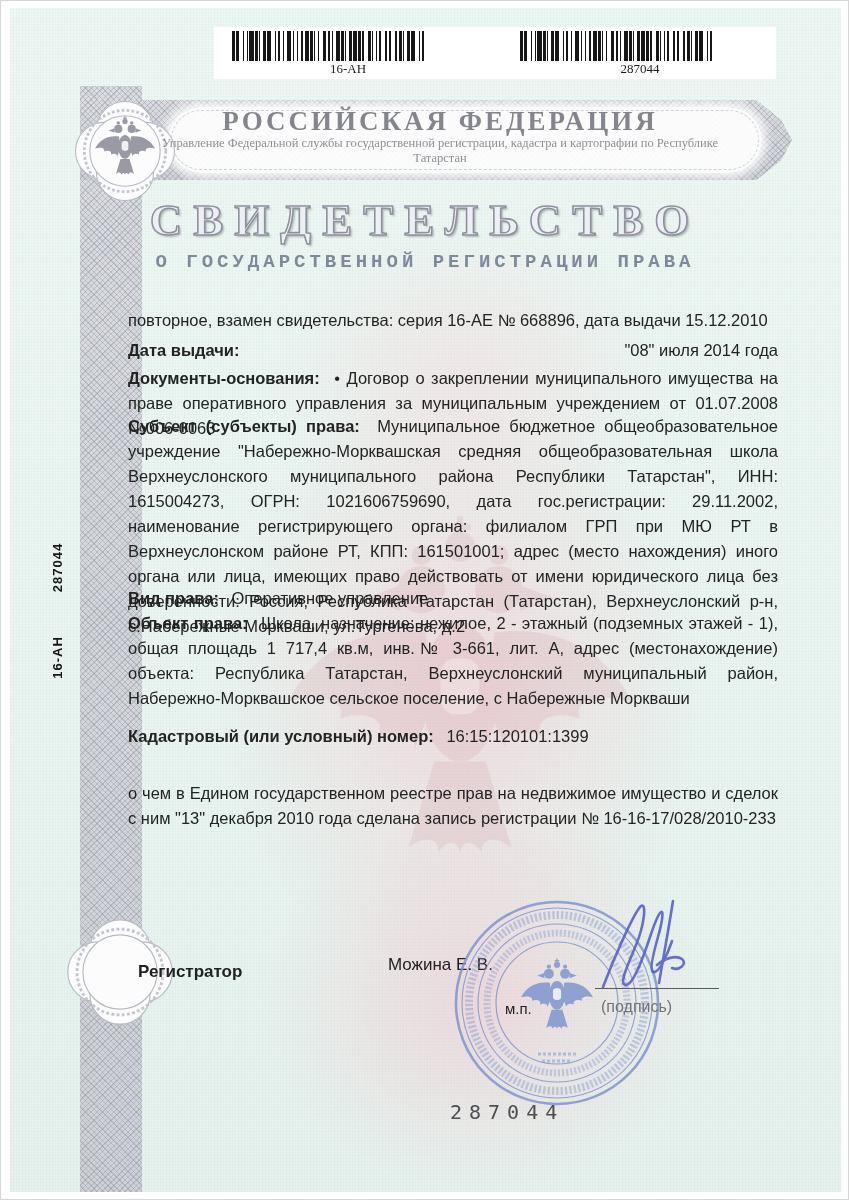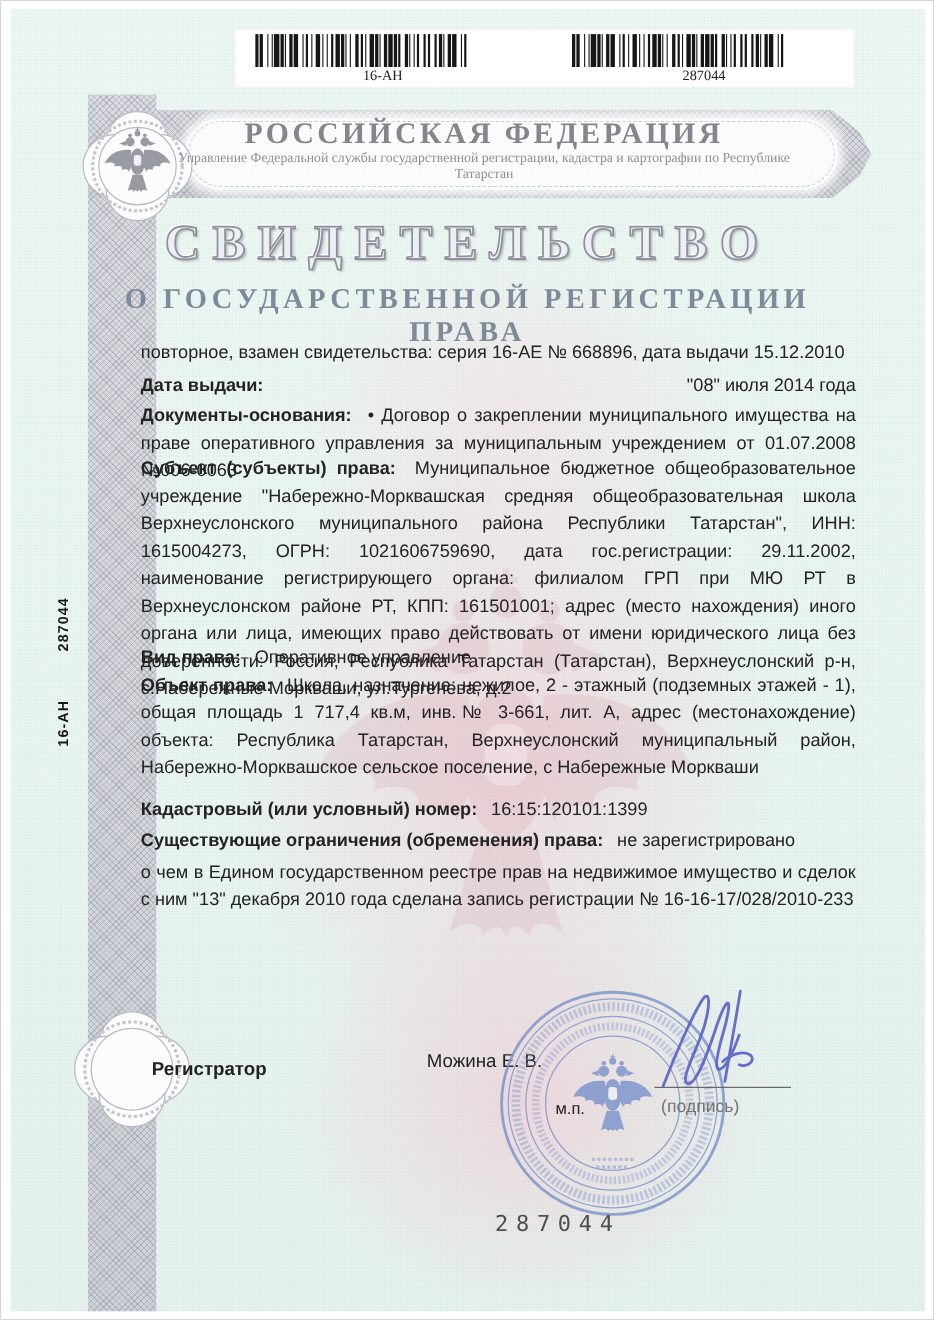--- a/index.html
+++ b/index.html
@@ -27,22 +27,22 @@
   .rosette-b{position:absolute;left:62px;top:912px;width:116px;height:120px;}
   .hdr{position:absolute;left:160px;top:106px;width:560px;text-align:center;
        font-family:"Liberation Serif",serif;color:#85858d;}
   .hdr .l1{font-size:27px;font-weight:bold;letter-spacing:3px;line-height:30px;}
   .hdr .l2{font-size:12.5px;font-weight:bold;letter-spacing:.4px;line-height:17px;color:#8b8b93;margin-top:2px;}
   .hdr .l3{font-size:12.5px;line-height:15px;color:#8f8f97;text-align:center;}
   .title-main{position:absolute;left:60px;top:194px;width:730px;text-align:center;
        font-family:"Liberation Serif",serif;font-weight:bold;font-size:45px;letter-spacing:11px;
        color:#eceff3;-webkit-text-stroke:1.6px #8e909c;
        text-shadow:2px 2px 2px rgba(110,112,125,.45), -1px -1px 0 #ffffff;}
-  .title-sub{position:absolute;left:60px;top:257px;width:730px;text-align:center;
-       font-family:Liberation Serif, serif;font-weight:bold;font-size:26px;letter-spacing:4px;color:#7e8a99;}
+  .title-sub{position:absolute;left:60px;top:251px;width:730px;text-align:center;
+       font-family:Liberation Mono, monospace;font-weight:bold;font-size:19px;letter-spacing:4px;color:#7e8a99;}
   .para{position:absolute;left:128px;width:650px;margin:0;font-size:16.5px;line-height:25px;color:#232323;
         text-align:justify;}
   .para b{margin-right:8px;white-space:nowrap;}
   .row{display:flex;justify-content:space-between;text-align:left;}
   .nojust{text-align:left;}
   .barstrip{position:absolute;left:214px;top:27px;width:562px;height:52px;background:#fff;}
   .bcblock{position:absolute;top:4px;text-align:center;font-family:"Liberation Serif",serif;font-size:13px;color:#1c1c1c;}
   .bars{height:30px;overflow:hidden;display:flex;align-items:stretch;}
   .bars i{flex:none;height:100%;}
   .bclabel{line-height:15px;}
@@ -337,24 +337,20 @@
   <p class="para" style="top:611px">
     <b>Объект права:</b>
     <span>Школа, назначение: нежилое, 2 - этажный (подземных этажей - 1), общая площадь 1 717,4 кв.м, инв.№ 3-661, лит. А, адрес (местонахождение) объекта: Республика Татарстан, Верхнеуслонский муниципальный район, Набережно-Морквашское сельское поселение, с Набережные Моркваши</span>
   </p>
 
   <p class="para nojust" style="top:724px">
     <b>Кадастровый (или условный) номер:</b>
     <span>16:15:120101:1399</span>
   </p>
 
-  <p class="para nojust" style="top:752px">
-    <b>Существующие ограничения (обременения) права:</b>
-    <span>не зарегистрировано</span>
-  </p>
 
   <p class="para" style="top:781px">о чем в Едином государственном реестре прав на недвижимое имущество и сделок с ним  "13" декабря 2010 года сделана запись регистрации № 16-16-17/028/2010-233</p>
 
   <div class="reg-label">Регистратор</div>
   <div class="reg-name">Можина Е. В.</div>
 
   <svg class="stamp" width="214" height="214" viewBox="0 0 214 214" style="color:#7b93cc">
     <circle cx="107" cy="107" r="101" fill="none" stroke="currentColor" stroke-width="2.6"></circle>
     <circle cx="107" cy="107" r="95" fill="none" stroke="currentColor" stroke-width="1.1"></circle>
     <circle cx="107" cy="107" r="88" fill="none" stroke="currentColor" stroke-width="8" stroke-dasharray="2.4 2" opacity=".5"></circle>

